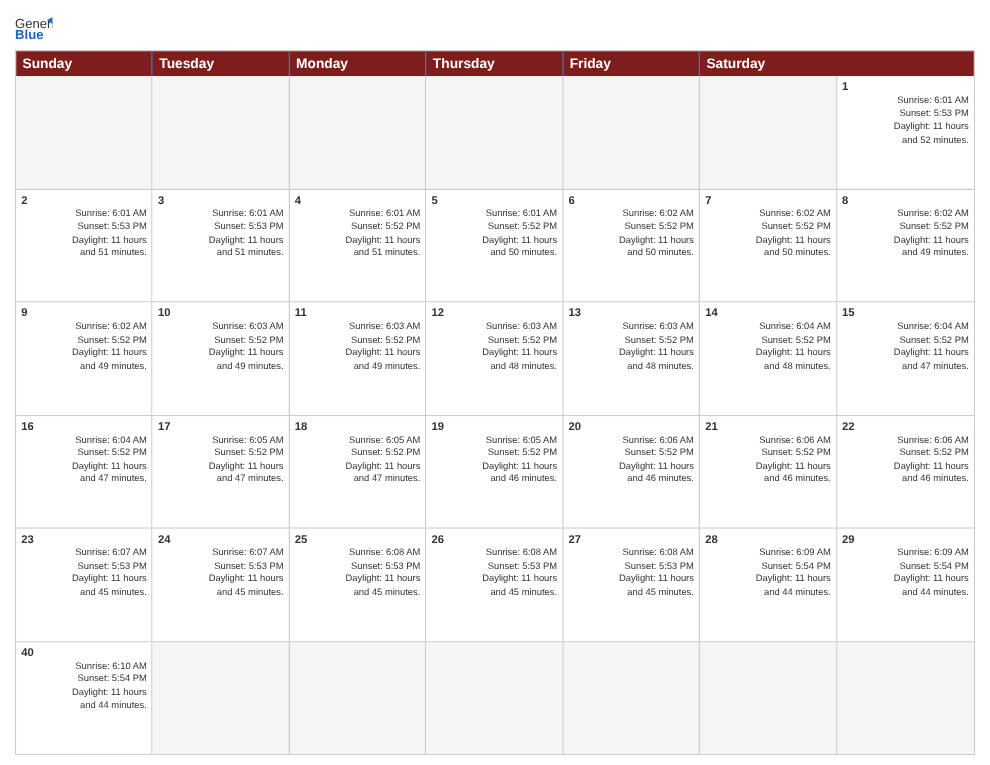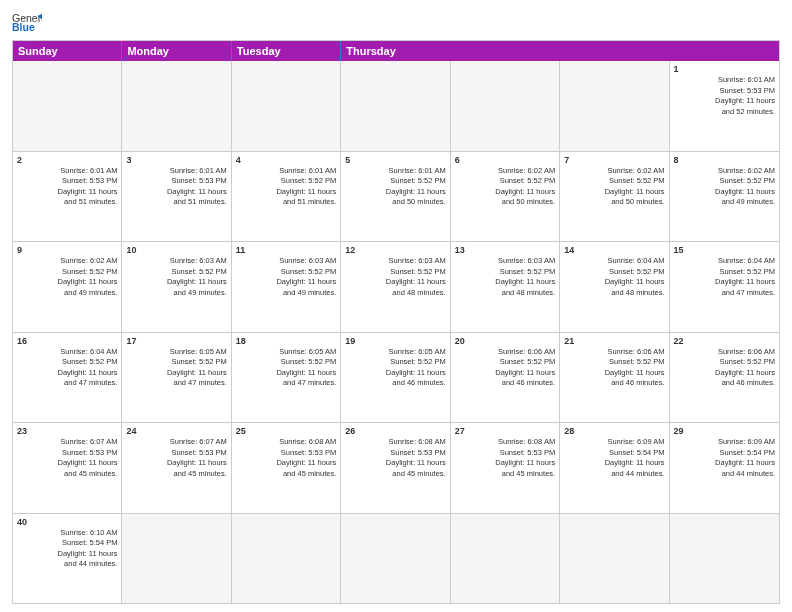--- a/index.html
+++ b/index.html
@@ -48,21 +48,21 @@
     }
     .calendar {
       flex: 1;
       display: flex;
       flex-direction: column;
       border: 1px solid #ccc;
     }
     .day-headers {
       display: grid;
       grid-template-columns: repeat(7, 1fr);
-      background: #a21caf;
+      background: #7f1d1d;
     }
     .day-header {
       color: white;
       font-size: 11px;
       font-weight: bold;
       padding: 4px 5px;
       text-align: left;
       border-right: 1px solid #2a7acf;
     }
     .day-header:last-child {
@@ -127,23 +127,25 @@
     </div>
     <div class="title-section">
       <div class="month-title"></div>
       <div class="location"></div>
     </div>
   </div>
 
   <div class="calendar">
     <div class="day-headers">
     <div class="day-header">Sunday</div>
+        <div class="day-header">Tuesday</div>
         <div class="day-header">Monday</div>
-        <div class="day-header">Tuesday</div>
         <div class="day-header">Thursday</div>
+        <div class="day-header">Friday</div>
+        <div class="day-header">Saturday</div>
       </div>
     <div class="weeks">
     <div class="week">
           <div class="day-cell empty"></div>
           <div class="day-cell empty"></div>
           <div class="day-cell empty"></div>
           <div class="day-cell empty"></div>
           <div class="day-cell empty"></div>
           <div class="day-cell empty"></div>
           <div class="day-cell">

